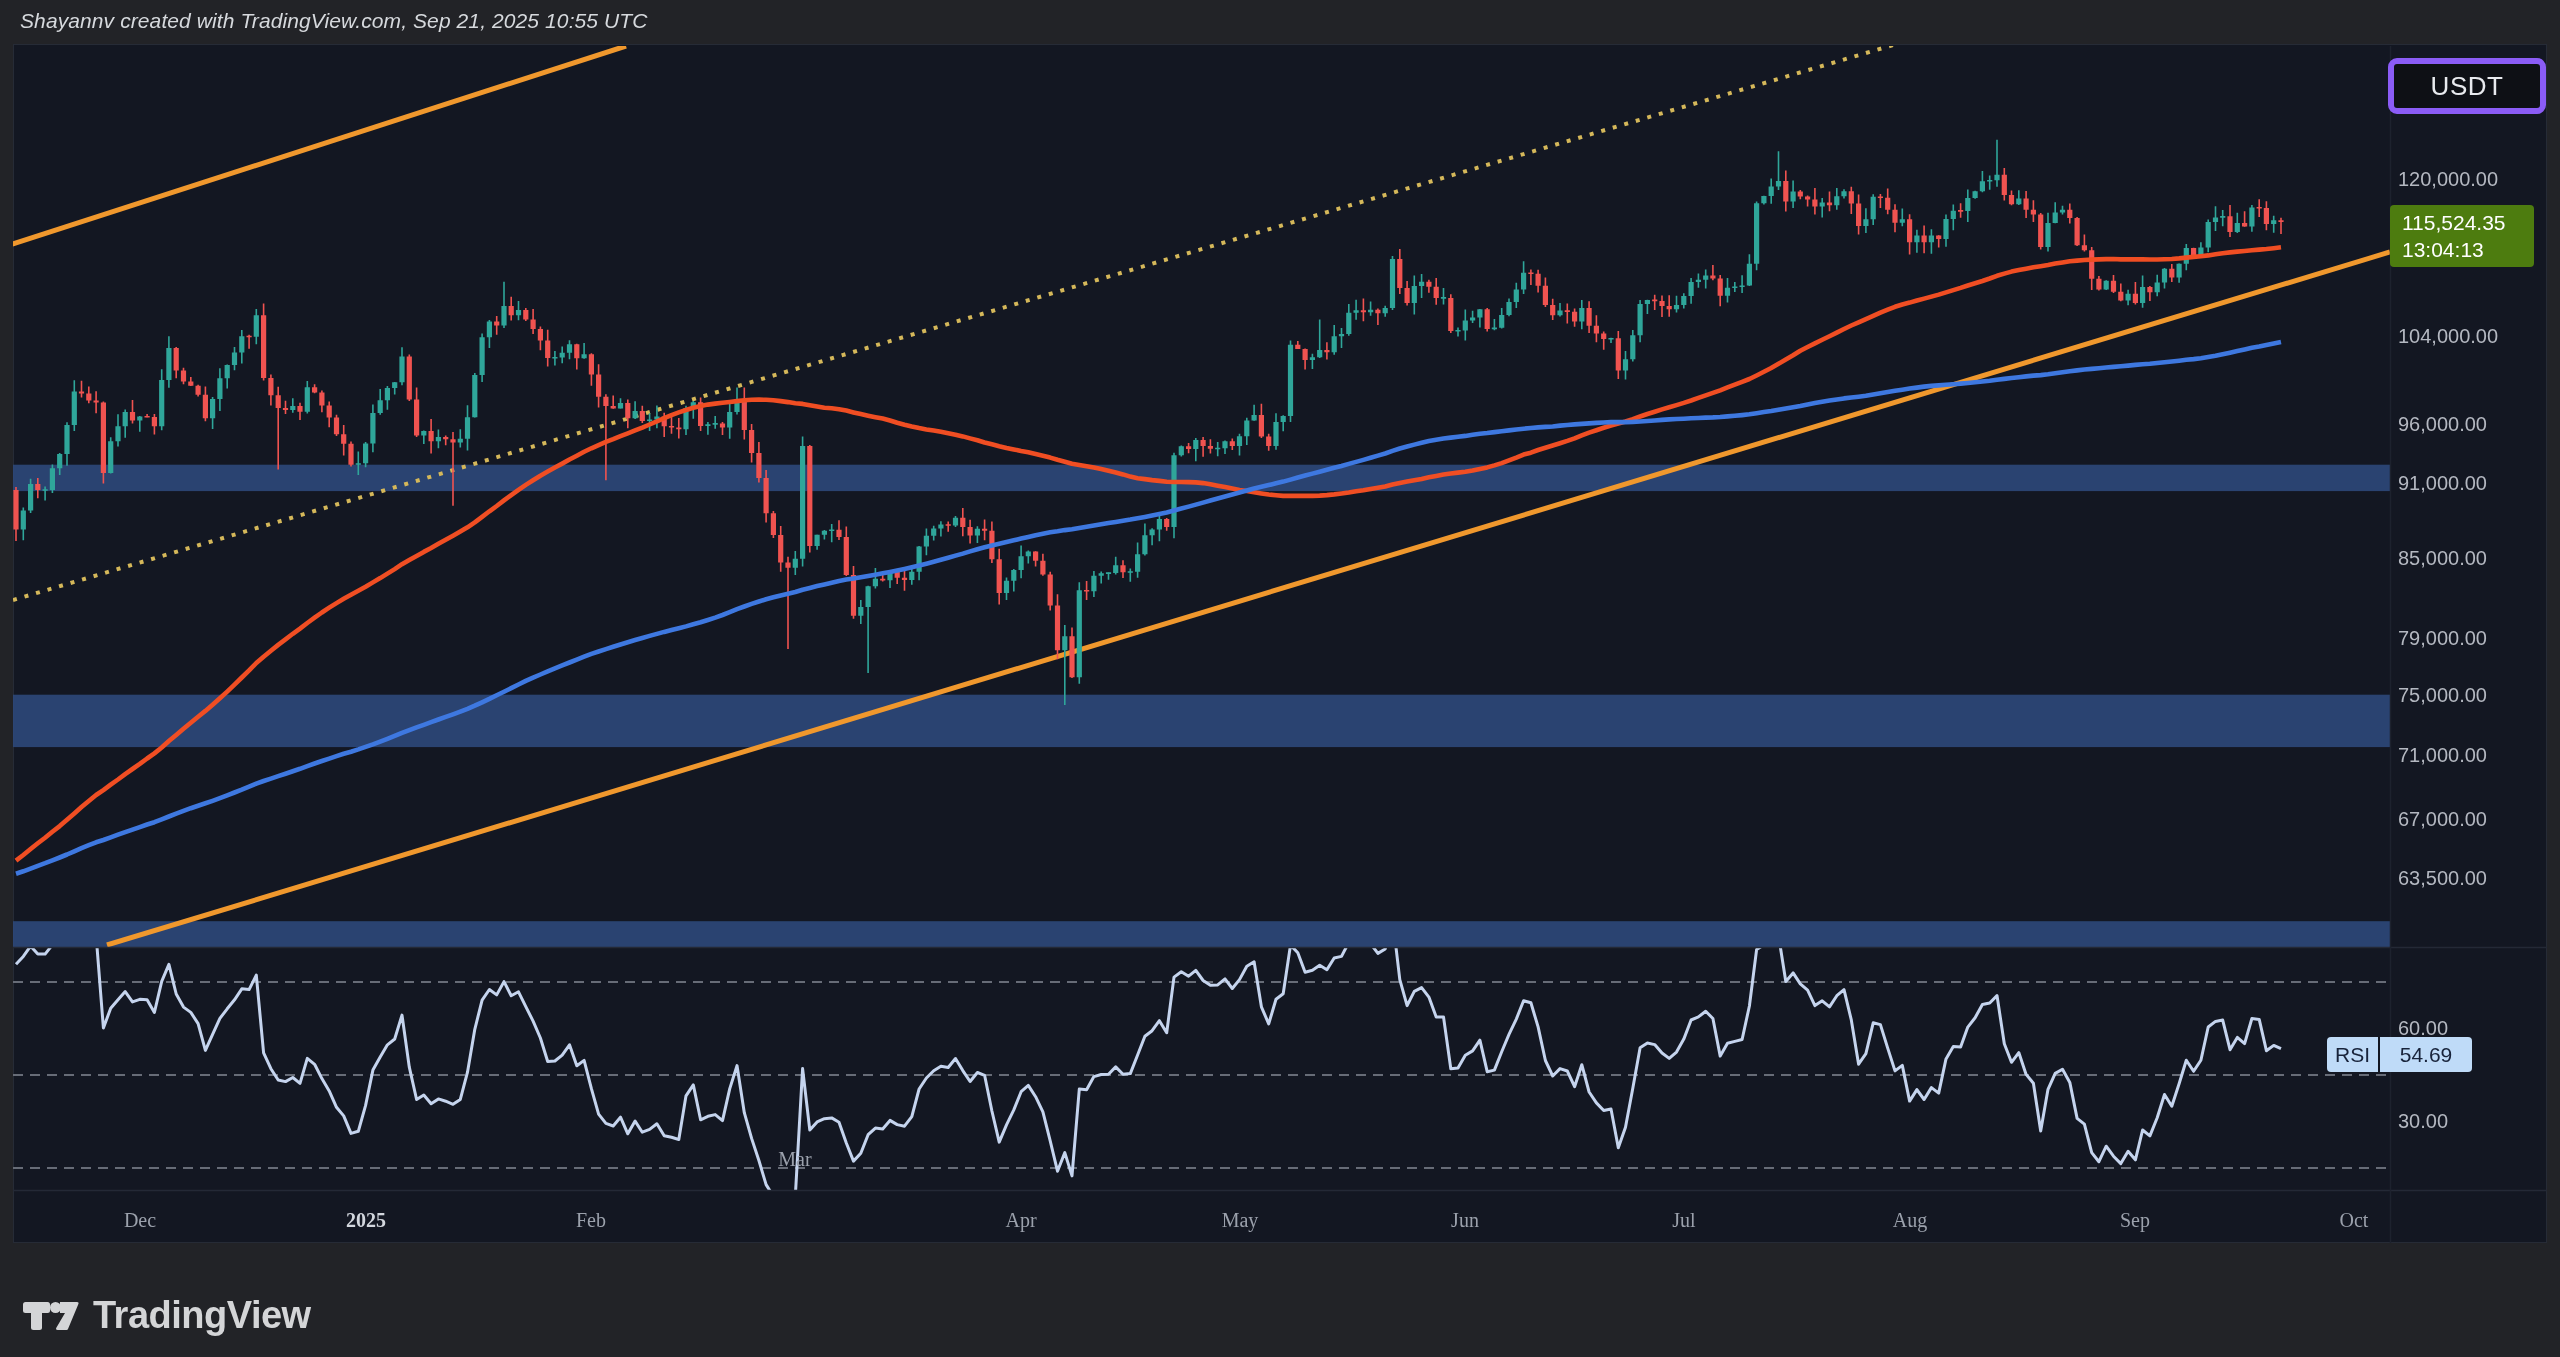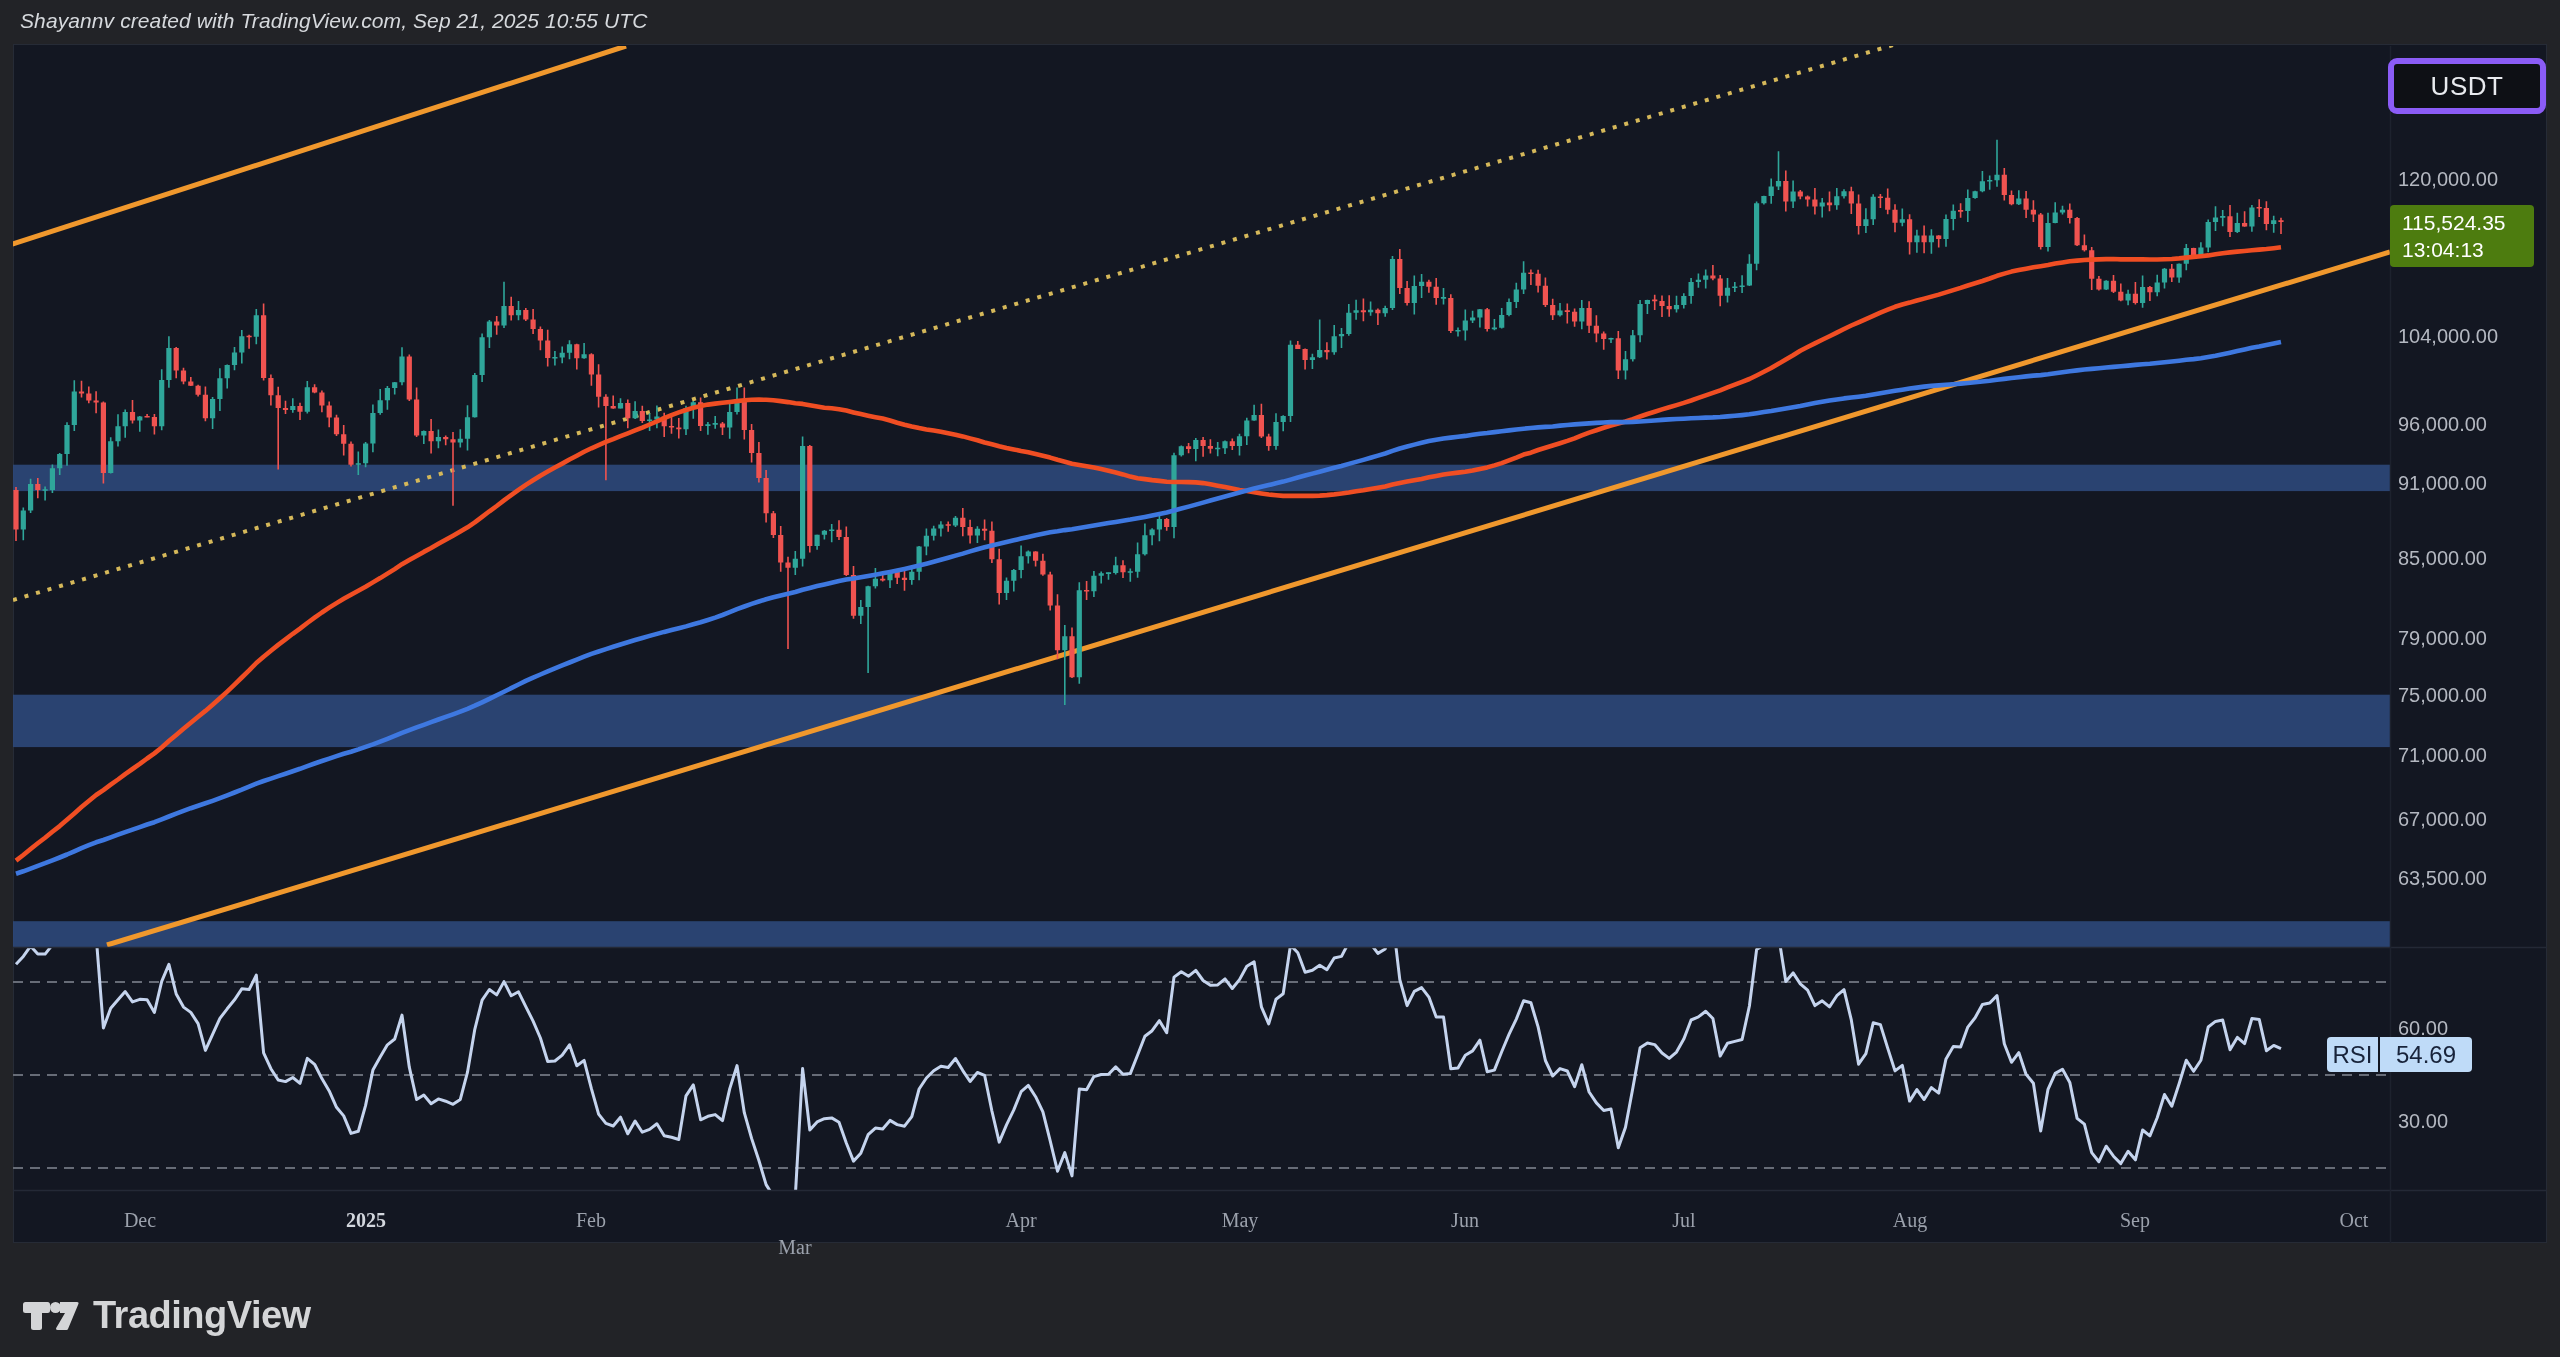--- a/index.html
+++ b/index.html
@@ -10,21 +10,21 @@
   #widget{left:13px;top:44px;width:2534px;height:1199px;background:#131722;border:1px solid #262b36;box-sizing:border-box;z-index:1;}
   #canvas{left:0;top:0;z-index:2;}
   .tick{font-size:20px;color:#b4b8c1;white-space:nowrap;z-index:3;}
   .month{font-size:20px;color:#9ba1ac;width:80px;text-align:center;z-index:3;font-family:Liberation Serif, serif;}
   .month.year{color:#d3d7de;font-weight:700;}
   #usdt-pill{left:2388px;top:58px;width:146px;height:44px;background:#0e1015;border:6px solid #8b5cf6;border-radius:9px;
     color:#e8eaee;font-size:26px;letter-spacing:.5px;display:flex;align-items:center;justify-content:center;z-index:4;}
   #price-badge{left:2390px;top:205px;width:144px;height:62px;background:#4d7c0f;border-radius:4px;color:#ffffff;
     z-index:4;padding:4px 0 0 12px;box-sizing:border-box;line-height:27px;font-size:21px;}
   #rsi-badge{left:2327px;top:1037px;height:35px;background:#bfdbf8;border-radius:4px;display:flex;align-items:stretch;
-    z-index:4;color:#18233a;font-size:24px;justify-content:center;}
+    z-index:4;color:#18233a;font-size:21px;justify-content:center;}
   #rsi-badge .seg{display:flex;align-items:center;justify-content:center;}
   #rsi-badge .seg.name{width:51px;border-right:2px solid #131722;}
   #rsi-badge .seg.val{width:92px;}
   #footer-logo{left:22px;top:1281px;z-index:5;display:flex;align-items:center;margin-top:13px;}
   #brand-text{margin-left:13px;font-size:38px;font-weight:700;color:#d4d5d7;letter-spacing:-.5px;}
 </style>
 </head>
 <body>
 
 <div id="stage">
@@ -88,21 +88,21 @@
       <div class="abs tick" style="left:2398px;top:627px">79,000.00</div>
       <div class="abs tick" style="left:2398px;top:684px">75,000.00</div>
       <div class="abs tick" style="left:2398px;top:744px">71,000.00</div>
       <div class="abs tick" style="left:2398px;top:808px">67,000.00</div>
       <div class="abs tick" style="left:2398px;top:867px">63,500.00</div>
       <div class="abs tick" style="left:2398px;top:1017px">60.00</div>
       <div class="abs tick" style="left:2398px;top:1110px">30.00</div>
       <div class="abs month" style="left:100px;top:1209px">Dec</div>
       <div class="abs month year" style="left:326px;top:1209px">2025</div>
       <div class="abs month" style="left:551px;top:1209px">Feb</div>
-      <div class="abs month" style="left:755px;top:1236px">Mar</div>
+      <div class="abs month" style="left:755px;top:1148px">Mar</div>
       <div class="abs month" style="left:981px;top:1209px">Apr</div>
       <div class="abs month" style="left:1200px;top:1209px">May</div>
       <div class="abs month" style="left:1425px;top:1209px">Jun</div>
       <div class="abs month" style="left:1644px;top:1209px">Jul</div>
       <div class="abs month" style="left:1870px;top:1209px">Aug</div>
       <div class="abs month" style="left:2095px;top:1209px">Sep</div>
       <div class="abs month" style="left:2314px;top:1209px">Oct</div>
     </div>
 
   <div id="usdt-pill" class="abs">USDT</div>

